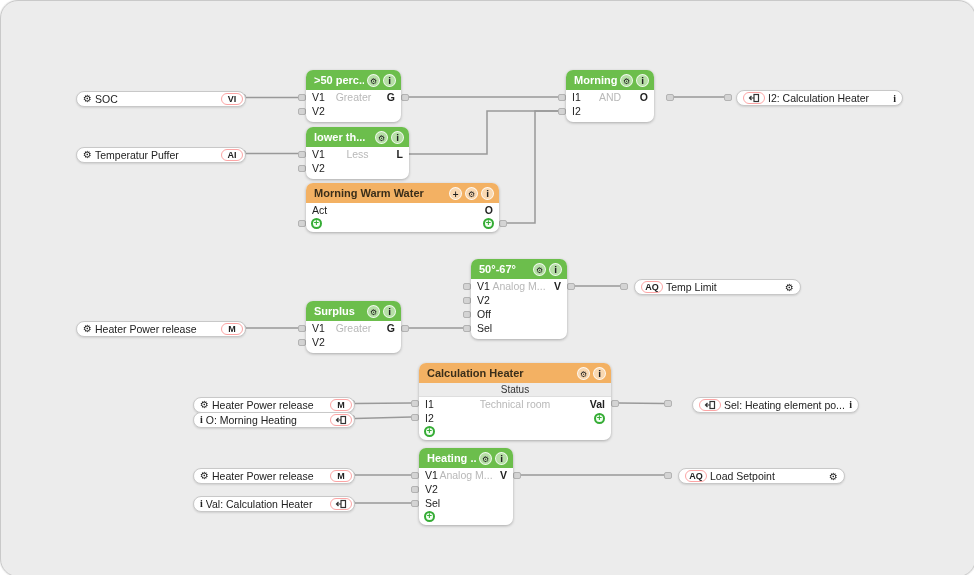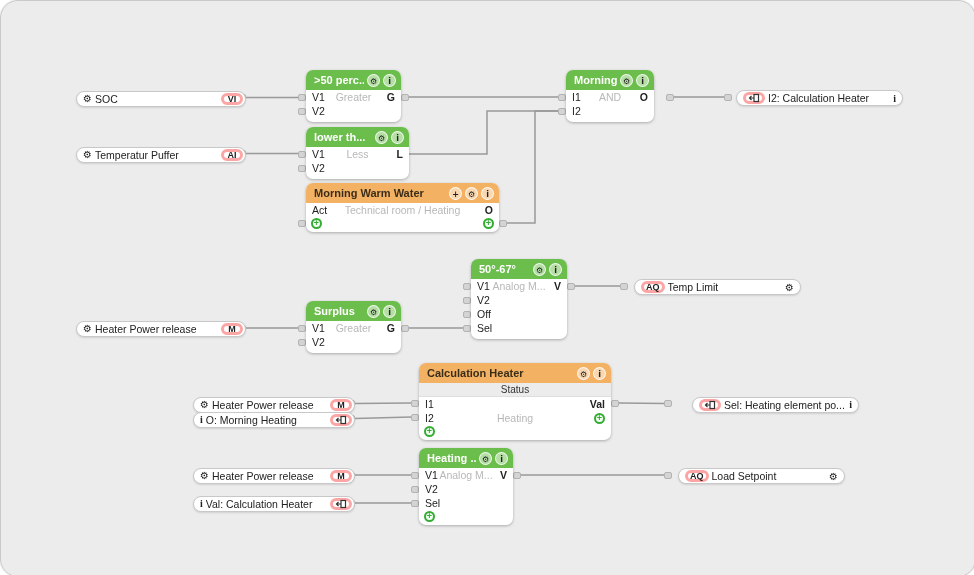--- a/index.html
+++ b/index.html
@@ -30,21 +30,21 @@
   .prow{height:13px;display:flex;align-items:center;justify-content:space-between;padding:0 5px 2px;}
   .gplus{width:11px;height:11px;box-sizing:border-box;border:2px solid #35AC35;background:#f2fff2;color:#35AC35;border-radius:50%;font-size:9px;font-weight:bold;line-height:7px;text-align:center;}
   .bpad{height:4px;}
 
   
   .pill{position:absolute;height:14px;background:#fff;border:1px solid #c8c8c8;border-radius:8px;display:flex;align-items:center;gap:3px;padding:0 2px 0 6px;font-size:10.5px;color:#222;box-shadow:0 1px 2px rgba(0,0,0,.12);box-sizing:content-box;}
   .pill .plabel{flex:1;white-space:nowrap;overflow:hidden;}
   .pill.out .plabel{text-align:left;}
   .picon{flex:0 0 auto;font-family:"DejaVu Sans",sans-serif;font-size:10px;line-height:14px;}
   .picon.inf{font-weight:bold;font-size:10px;font-family:"Liberation Serif",serif;}
-  .pbadge{flex:0 0 auto;background:#fff;border:3px solid #fca5a5;border-radius:8px;height:12px;min-width:22px;display:flex;align-items:center;justify-content:center;font-weight:bold;font-size:9px;box-sizing:border-box;padding:0 2px;}
+  .pbadge{flex:0 0 auto;background:#fff;border:1px solid #fca5a5;border-radius:8px;height:12px;min-width:22px;display:flex;align-items:center;justify-content:center;font-weight:bold;font-size:9px;box-sizing:border-box;padding:0 2px;}
   .tic{flex:0 0 auto;padding-right:4px;font-family:"DejaVu Sans",sans-serif;font-size:10px;}
   .tic.inf{font-weight:bold;font-family:"Liberation Serif",serif;}
   .refsvg{display:block;}
 </style>
 </head>
 <body>
 
 <div class="canvas">
 
   <svg class="wires" width="974" height="575">
@@ -216,21 +216,20 @@
 
   <div class="block orange" style="left:305px;top:182px;width:193px">
     <div class="bheader">
       <span class="btitle">Morning Warm Water</span>
       <span class="hicon">+</span>
       <span class="hicon">⚙</span>
       <span class="hicon">i</span>
     </div>
     <div class="brow">
       <span class="rin">Act</span>
-      <span class="rhint">Technical room / Heating</span>
       <span class="rout">O</span>
     </div>
     <div class="prow">
       <span class="gplus">+</span>
       <span class="gplus">+</span>
     </div>
   </div>
 
   <div class="block green" style="left:565px;top:69px;width:88px">
     <div class="bheader">
@@ -291,25 +290,25 @@
 
   <div class="block orange" style="left:418px;top:362px;width:192px">
     <div class="bheader">
       <span class="btitle">Calculation Heater</span>
       <span class="hicon">⚙</span>
       <span class="hicon">i</span>
     </div>
     <div class="bsub">Status</div>
     <div class="brow">
       <span class="rin">I1</span>
+      <span class="rhint">Technical room</span>
       <span class="rout">Val</span>
     </div>
     <div class="brow">
       <span class="rin">I2</span>
-      <span class="rhint">Heating</span>
       <span class="gplus" style="position:relative;z-index:1">+</span>
     </div>
     <div class="prow">
       <span class="gplus">+</span>
       <span></span>
     </div>
   </div>
 
   <div class="block green" style="left:418px;top:447px;width:94px">
     <div class="bheader">

